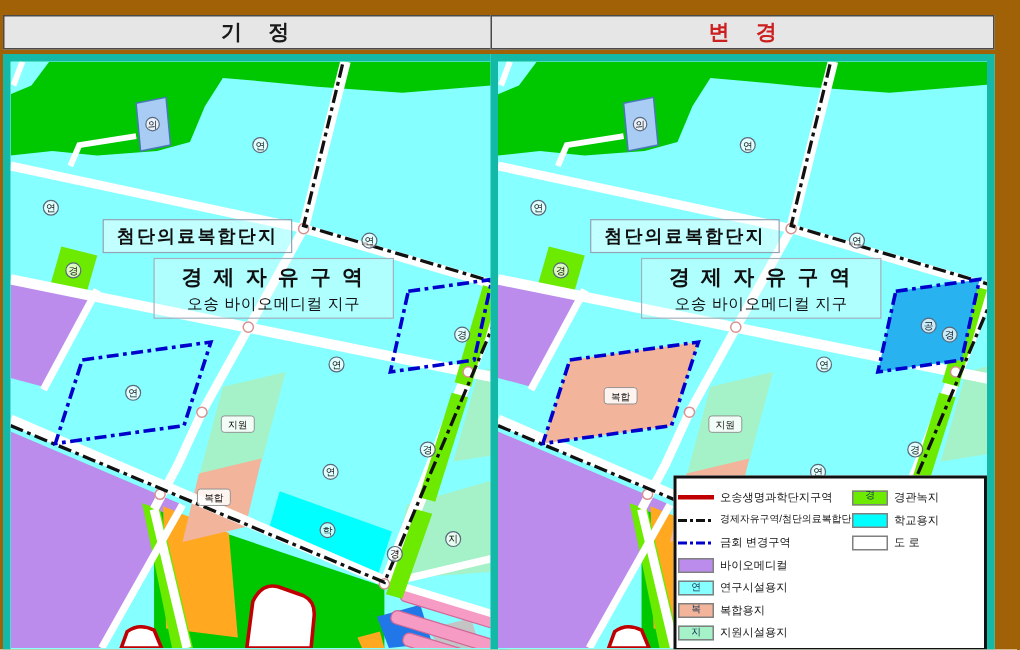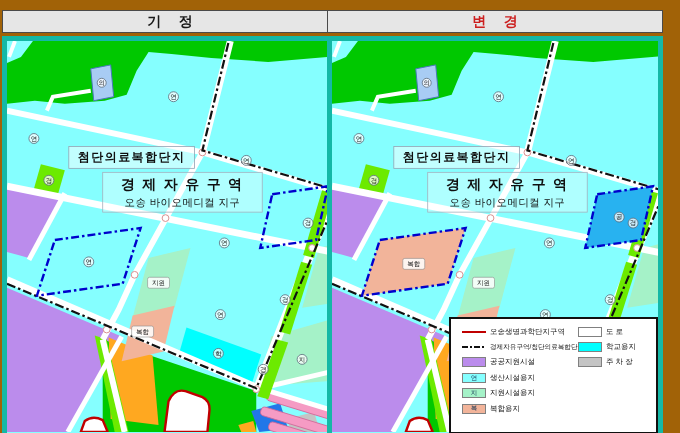--- a/index.html
+++ b/index.html
@@ -9,21 +9,21 @@
   .panel.p0{left:2px;} .panel.p1{left:327px;}
   .phead{height:21px;border:1px solid #4a4a4a;background:#e6e6e6;
          display:flex;align-items:center;justify-content:center;
          font-family:"Liberation Serif",serif;font-size:14px;font-weight:bold;
          letter-spacing:7px;text-indent:7px;}
   .pmap{margin-top:3px;height:393px;border:5px solid #14b8a6;position:relative;
         background:#85ffff;overflow:hidden;}
   .pmap svg{display:block;}
   .legend{position:absolute;right:0;bottom:0;width:209px;height:117px;
           background:#ffffff;border:2px solid #101010;box-sizing:border-box;
-          display:flex;padding:5px 2px 2px 11px;}
+          display:flex;padding:5px 2px 2px 1px;}
   .lcol{display:flex;flex-direction:column;}
   .lcol.cleft{width:116px;flex:0 0 auto;}
   .lcol.cright{flex:1;}
   .lrow{display:flex;align-items:center;height:15.4px;gap:4px;}
   .sw{flex:0 0 24px;display:flex;align-items:center;justify-content:center;box-sizing:border-box;}
   .sw.box{height:10px;border:1px solid #808080;}
   .sw .g{font-size:6.5px;line-height:1;color:#103050;}
   .sw.line{height:2.2px;border:0;}
   .lbl{font-size:7.5px;white-space:nowrap;color:#101010;letter-spacing:0;}
 </style>
@@ -237,53 +237,59 @@
         <div class="lcol cleft" id="lcolL">
             <div class="lrow">
               <span class="sw line" style="background: rgb(192, 0, 0);"></span>
               <span class="lbl">오송생명과학단지구역</span>
             </div>
             <div class="lrow">
               <span class="sw line" style="background: repeating-linear-gradient(90deg, rgb(17, 17, 17) 0px, rgb(17, 17, 17) 6px, rgba(0, 0, 0, 0) 6px, rgba(0, 0, 0, 0) 8px, rgb(17, 17, 17) 8px, rgb(17, 17, 17) 10px, rgba(0, 0, 0, 0) 10px, rgba(0, 0, 0, 0) 12px);"></span>
               <span class="lbl" style="font-size: 6.6px;">경제자유구역/첨단의료복합단지</span>
             </div>
             <div class="lrow">
+              <span class="sw line" style="background: repeating-linear-gradient(90deg, rgb(0, 0, 204) 0px, rgb(0, 0, 204) 6px, rgba(0, 0, 0, 0) 6px, rgba(0, 0, 0, 0) 8px, rgb(0, 0, 204) 8px, rgb(0, 0, 204) 10px, rgba(0, 0, 0, 0) 10px, rgba(0, 0, 0, 0) 12px);"></span>
+              <span class="lbl">금회 변경구역</span>
+            </div>
+            <div class="lrow">
               <span class="sw box" style="background: rgb(187, 140, 236);"></span>
-              <span class="lbl">공공지원시설</span>
+              <span class="lbl">바이오메디컬</span>
             </div>
             <div class="lrow">
               <span class="sw box" style="background: rgb(133, 255, 255);">
                 <span class="g">연</span>
               </span>
-              <span class="lbl">생산시설용지</span>
+              <span class="lbl">연구시설용지</span>
+            </div>
+            <div class="lrow">
+              <span class="sw box" style="background: rgb(242, 180, 154);">
+                <span class="g">복</span>
+              </span>
+              <span class="lbl">복합용지</span>
             </div>
             <div class="lrow">
               <span class="sw box" style="background: rgb(165, 242, 200);">
                 <span class="g">지</span>
               </span>
               <span class="lbl">지원시설용지</span>
             </div>
-            <div class="lrow">
-              <span class="sw box" style="background: rgb(242, 180, 154);">
-                <span class="g">복</span>
-              </span>
-              <span class="lbl">복합용지</span>
-            </div>
           </div>
         <div class="lcol cright" id="lcolR">
             <div class="lrow">
+              <span class="sw box" style="background: rgb(108, 234, 0);">
+                <span class="g">경</span>
+              </span>
+              <span class="lbl">경관녹지</span>
+            </div>
+            <div class="lrow">
+              <span class="sw box" style="background: rgb(0, 255, 255);"></span>
+              <span class="lbl">학교용지</span>
+            </div>
+            <div class="lrow">
               <span class="sw box" style="background: rgb(255, 255, 255);"></span>
               <span class="lbl">도 로</span>
             </div>
-            <div class="lrow">
-              <span class="sw box" style="background: rgb(0, 255, 255);"></span>
-              <span class="lbl">학교용지</span>
-            </div>
-            <div class="lrow">
-              <span class="sw box" style="background: rgb(196, 196, 196);"></span>
-              <span class="lbl">주 차 장</span>
-            </div>
           </div>
       </div>
     </div>
   </div>
 
 </div>
 
 </body></html>

